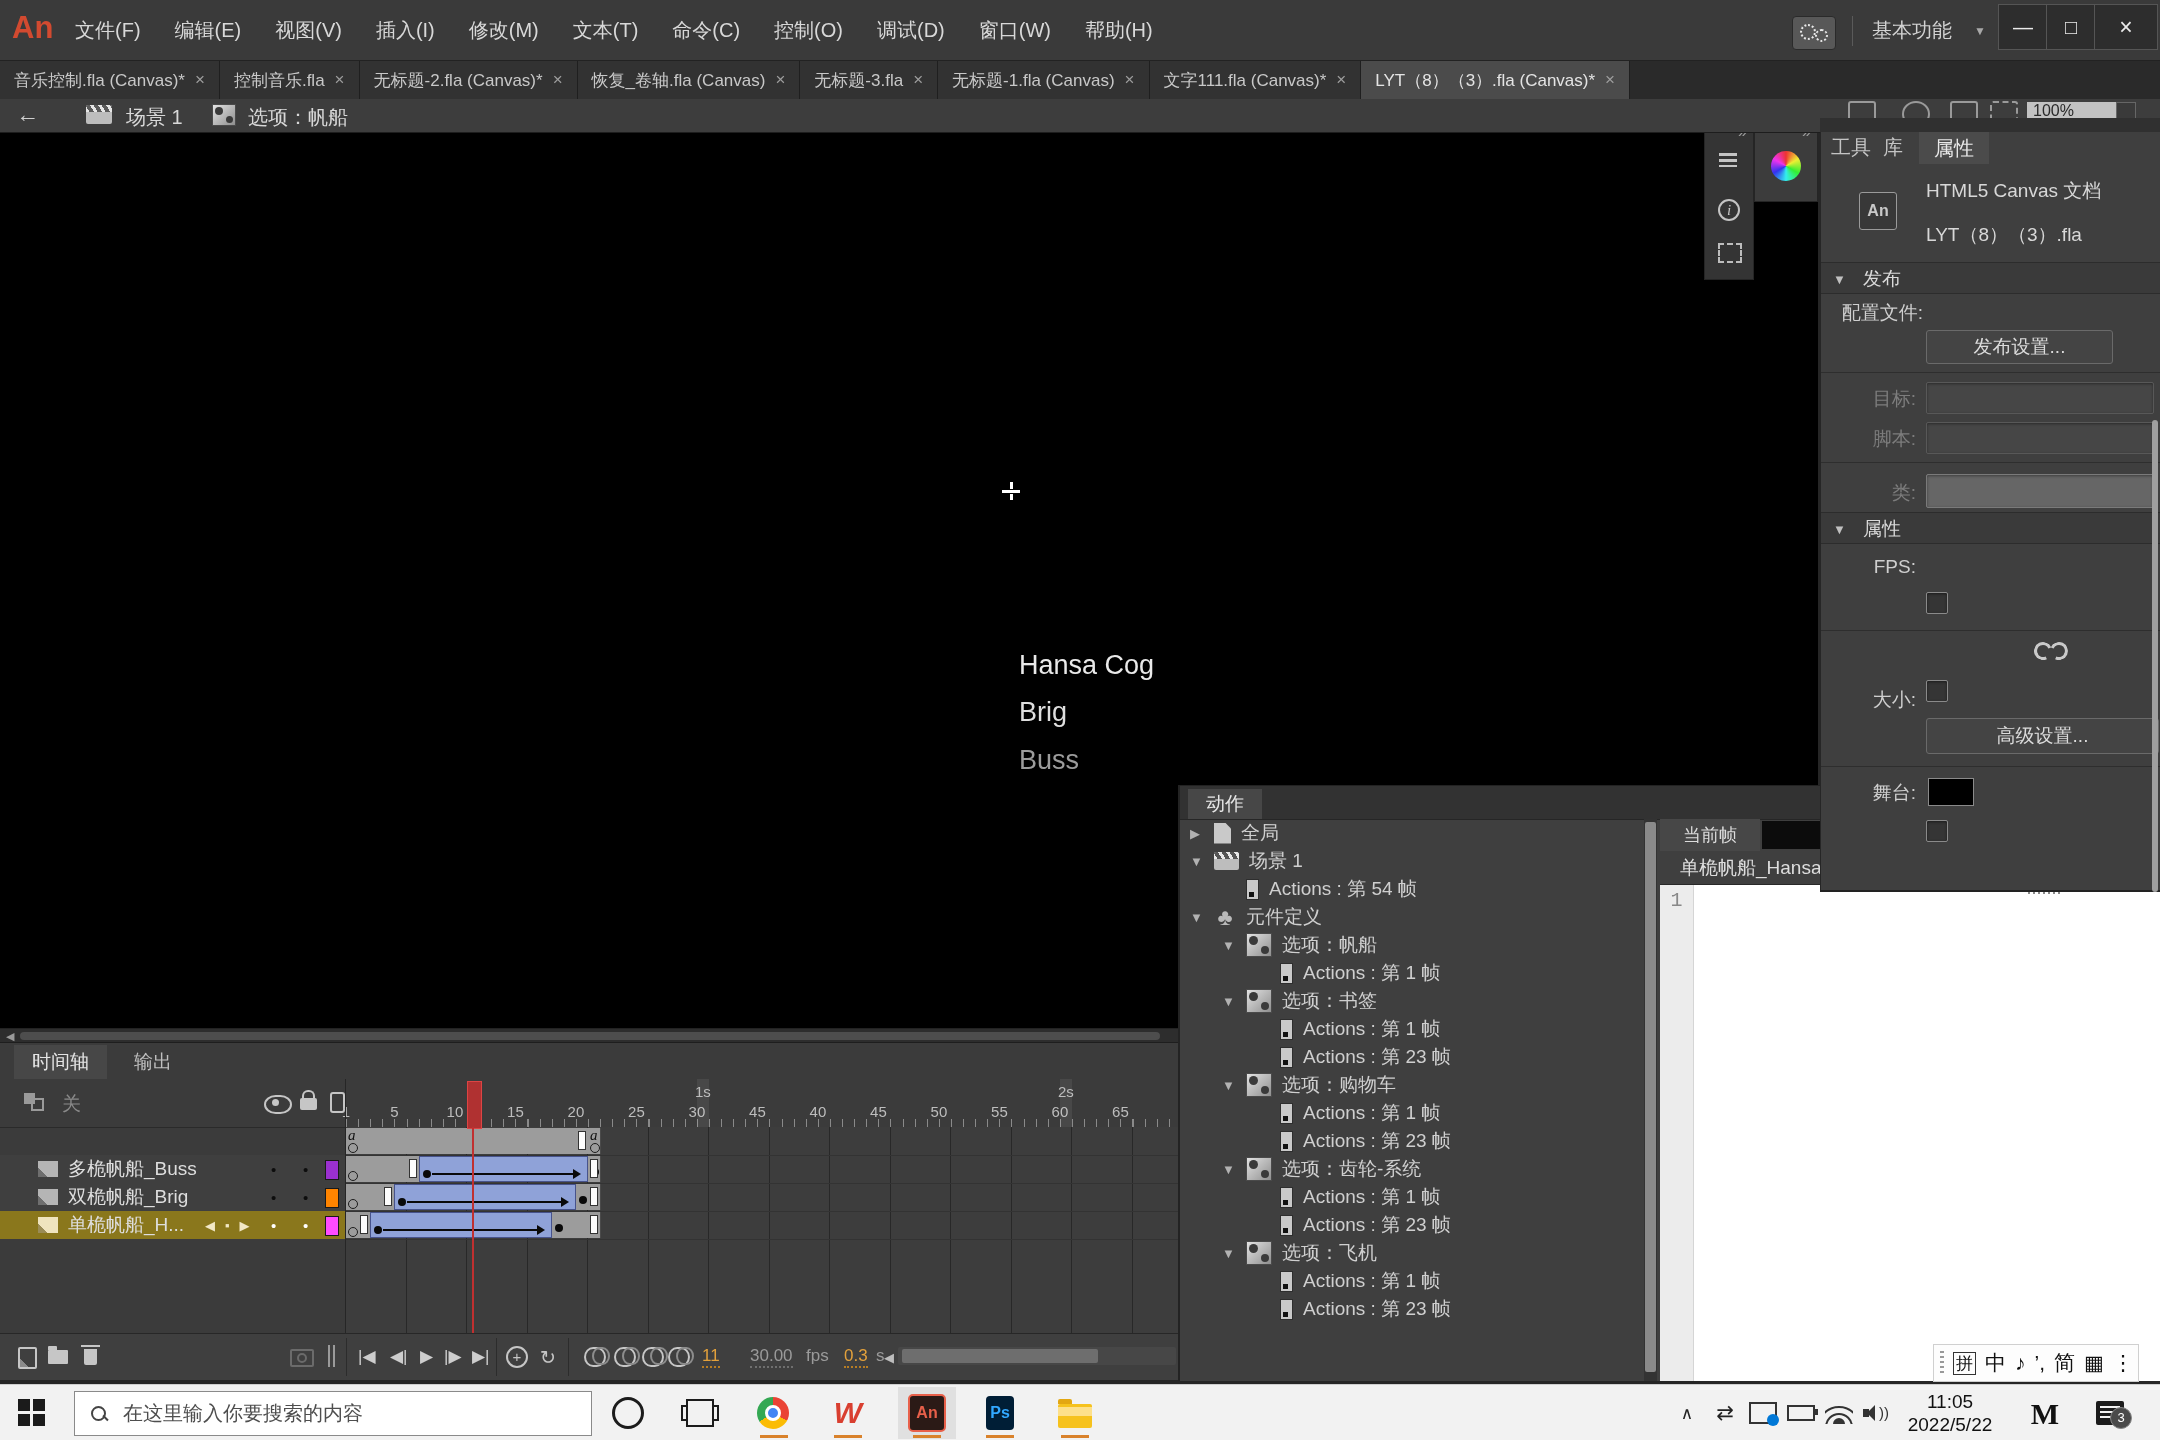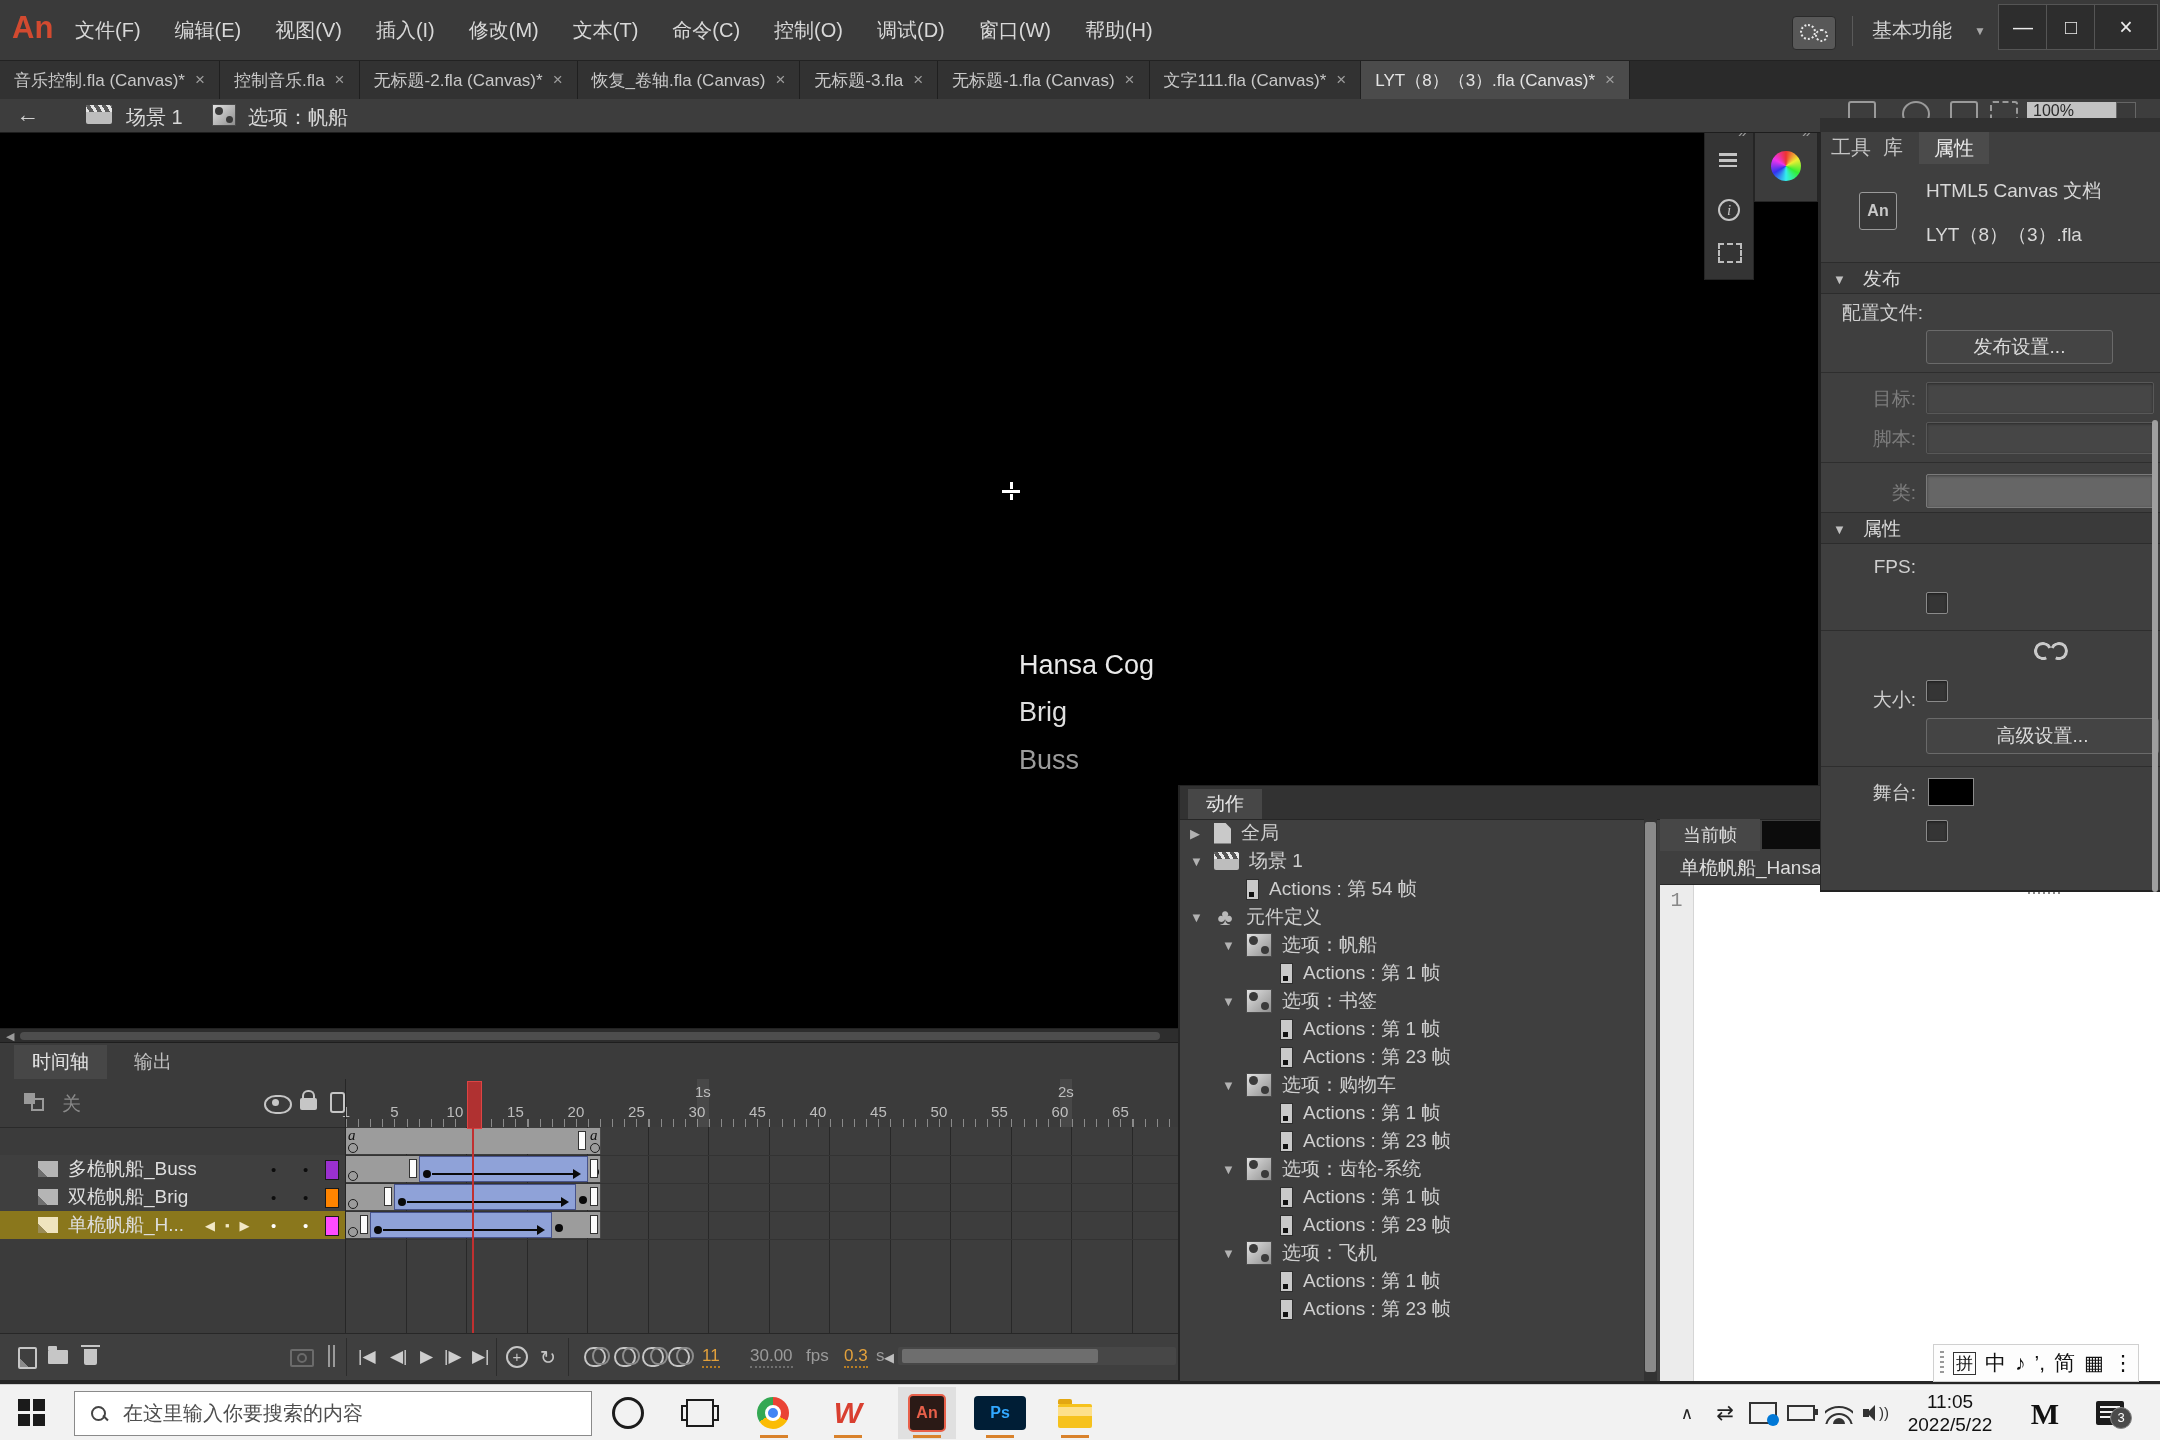--- a/index.html
+++ b/index.html
@@ -229,21 +229,21 @@
   .taskview::before{content:"";position:absolute;left:-7px;top:4px;width:5px;height:12px;border:2px solid #1c1c1c;border-right:none;}
   .taskview::after{content:"";position:absolute;right:-7px;top:4px;width:5px;height:12px;border:2px solid #1c1c1c;border-left:none;}
   .chrome{position:relative;width:32px;height:32px;border-radius:50%;
     background:conic-gradient(#ea4335 0 33%,#fbbc05 33% 66%,#34a853 66% 100%);}
   .chrome::after{content:"";position:absolute;left:8px;top:8px;width:16px;height:16px;border-radius:50%;
     background:#4285f4;border:3px solid #fff;box-sizing:border-box;}
   .wps{color:#d93f30;font-weight:bold;font-size:30px;font-style:italic;}
   .an-app{width:34px;height:34px;background:#2b1a16;border:2px solid #e8604a;border-radius:5px;color:#e8604a;
     font-weight:bold;font-size:16px;display:flex;align-items:center;justify-content:center;}
   #an-active-bg{position:absolute;left:898px;top:2px;width:58px;height:52px;background:#e0e0e0;}
-  .ps-app{width:52px;height:34px;background:#001e36;border-radius:4px;color:#31a8ff;font-weight:bold;font-size:16px;
+  .ps-app{width:28px;height:34px;background:#001e36;border-radius:4px;color:#31a8ff;font-weight:bold;font-size:16px;
     display:flex;align-items:center;justify-content:center;}
   .folder{position:relative;width:34px;height:24px;background:#f6c21d;border-radius:2px;margin-top:6px;}
   .folder::before{content:"";position:absolute;left:0;top:-5px;width:14px;height:5px;background:#e3a712;border-radius:2px 2px 0 0;}
   .folder::after{content:"";position:absolute;left:0;top:3px;width:34px;height:9px;background:#fde08a;}
   .tray{position:absolute;top:0;height:56px;display:flex;align-items:center;justify-content:center;color:#222;}
   .monitor{position:relative;width:24px;height:18px;border:2px solid #333;}
   .monitor::after{content:"";position:absolute;right:-4px;bottom:-4px;width:12px;height:12px;border-radius:50%;background:#0078d7;}
   .battery{position:relative;width:24px;height:12px;border:2px solid #333;}
   .battery::after{content:"";position:absolute;right:-5px;top:2px;width:3px;height:6px;background:#333;}
   .wifi{position:relative;width:28px;height:22px;overflow:hidden;}

